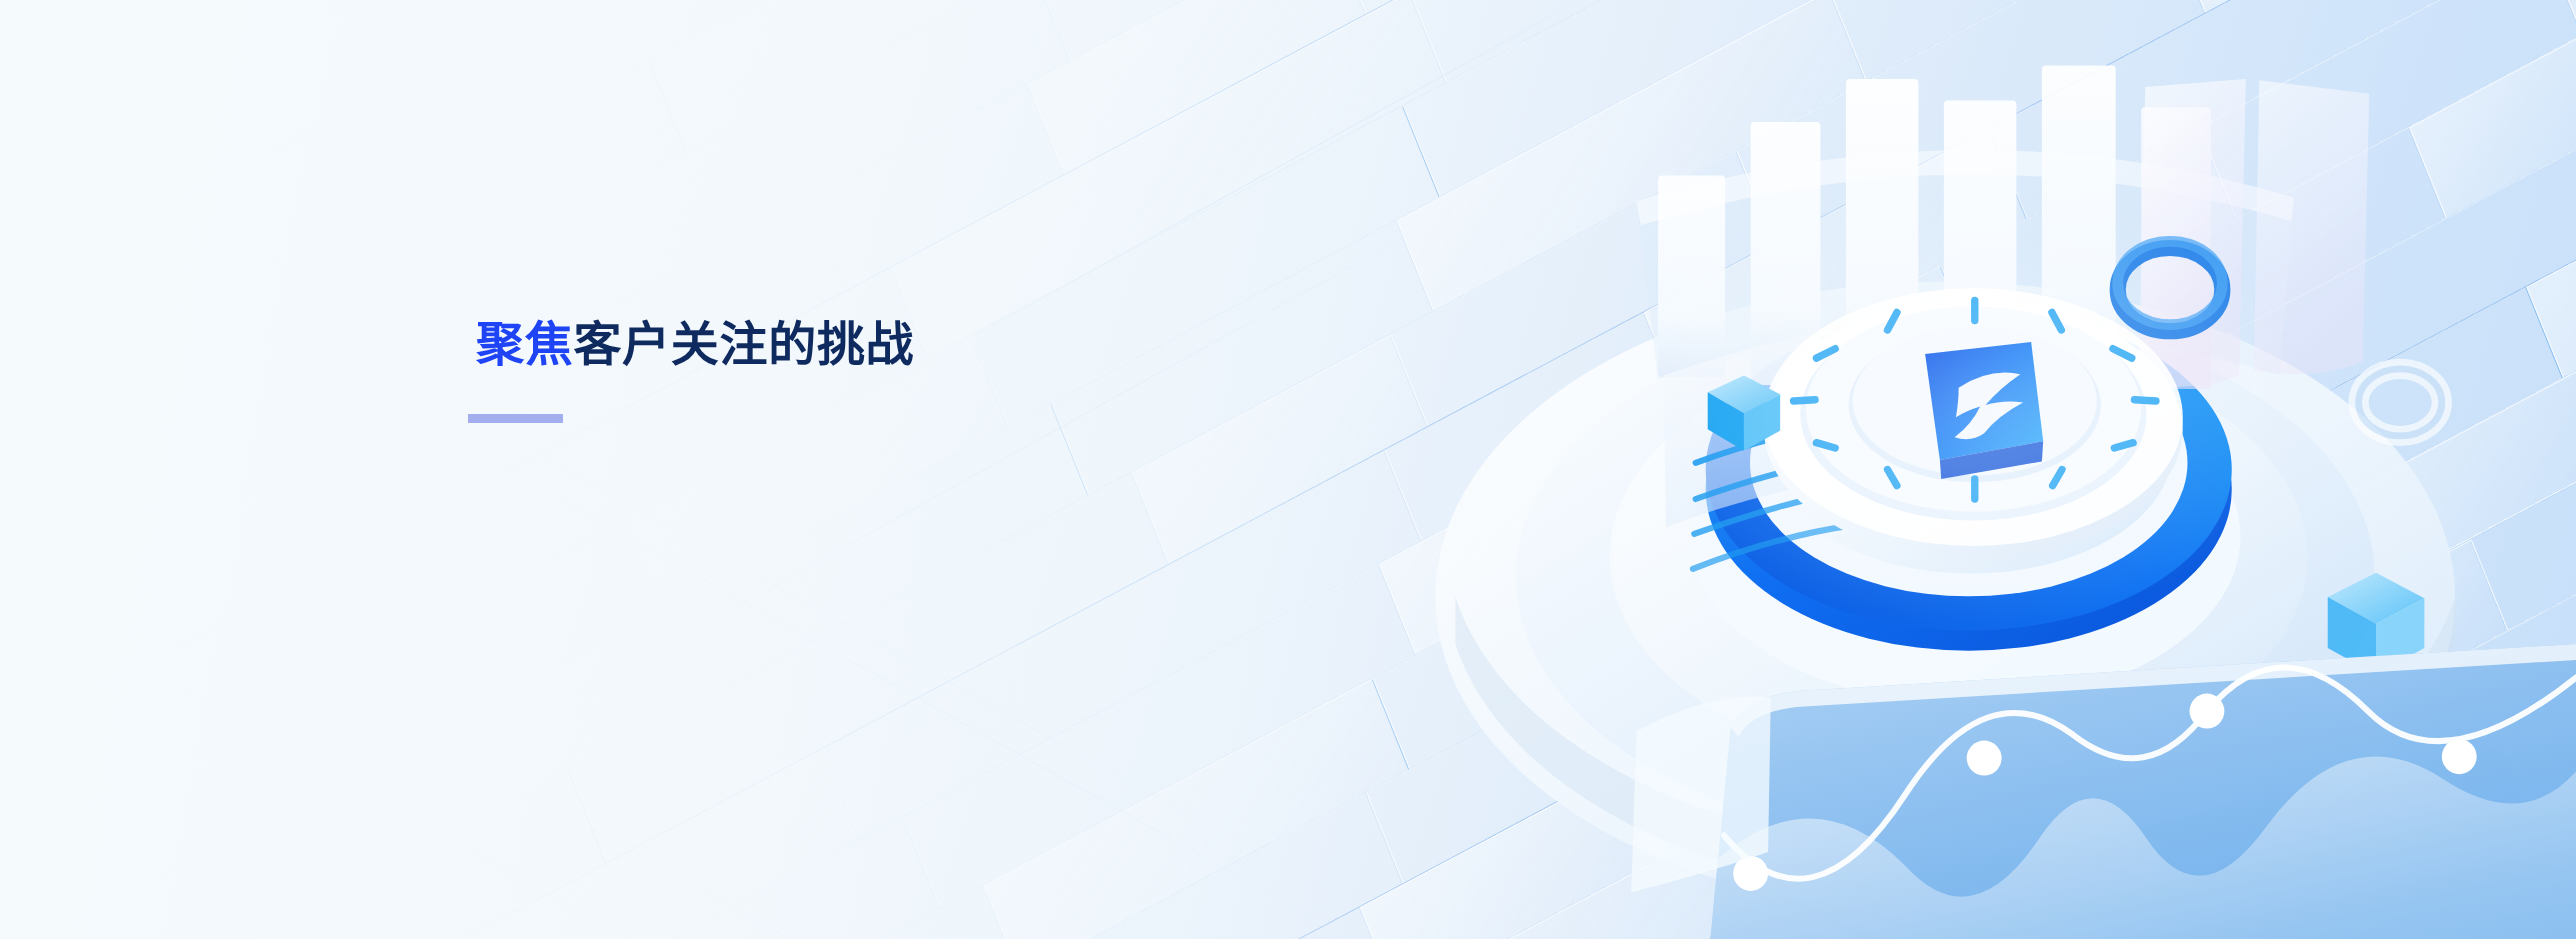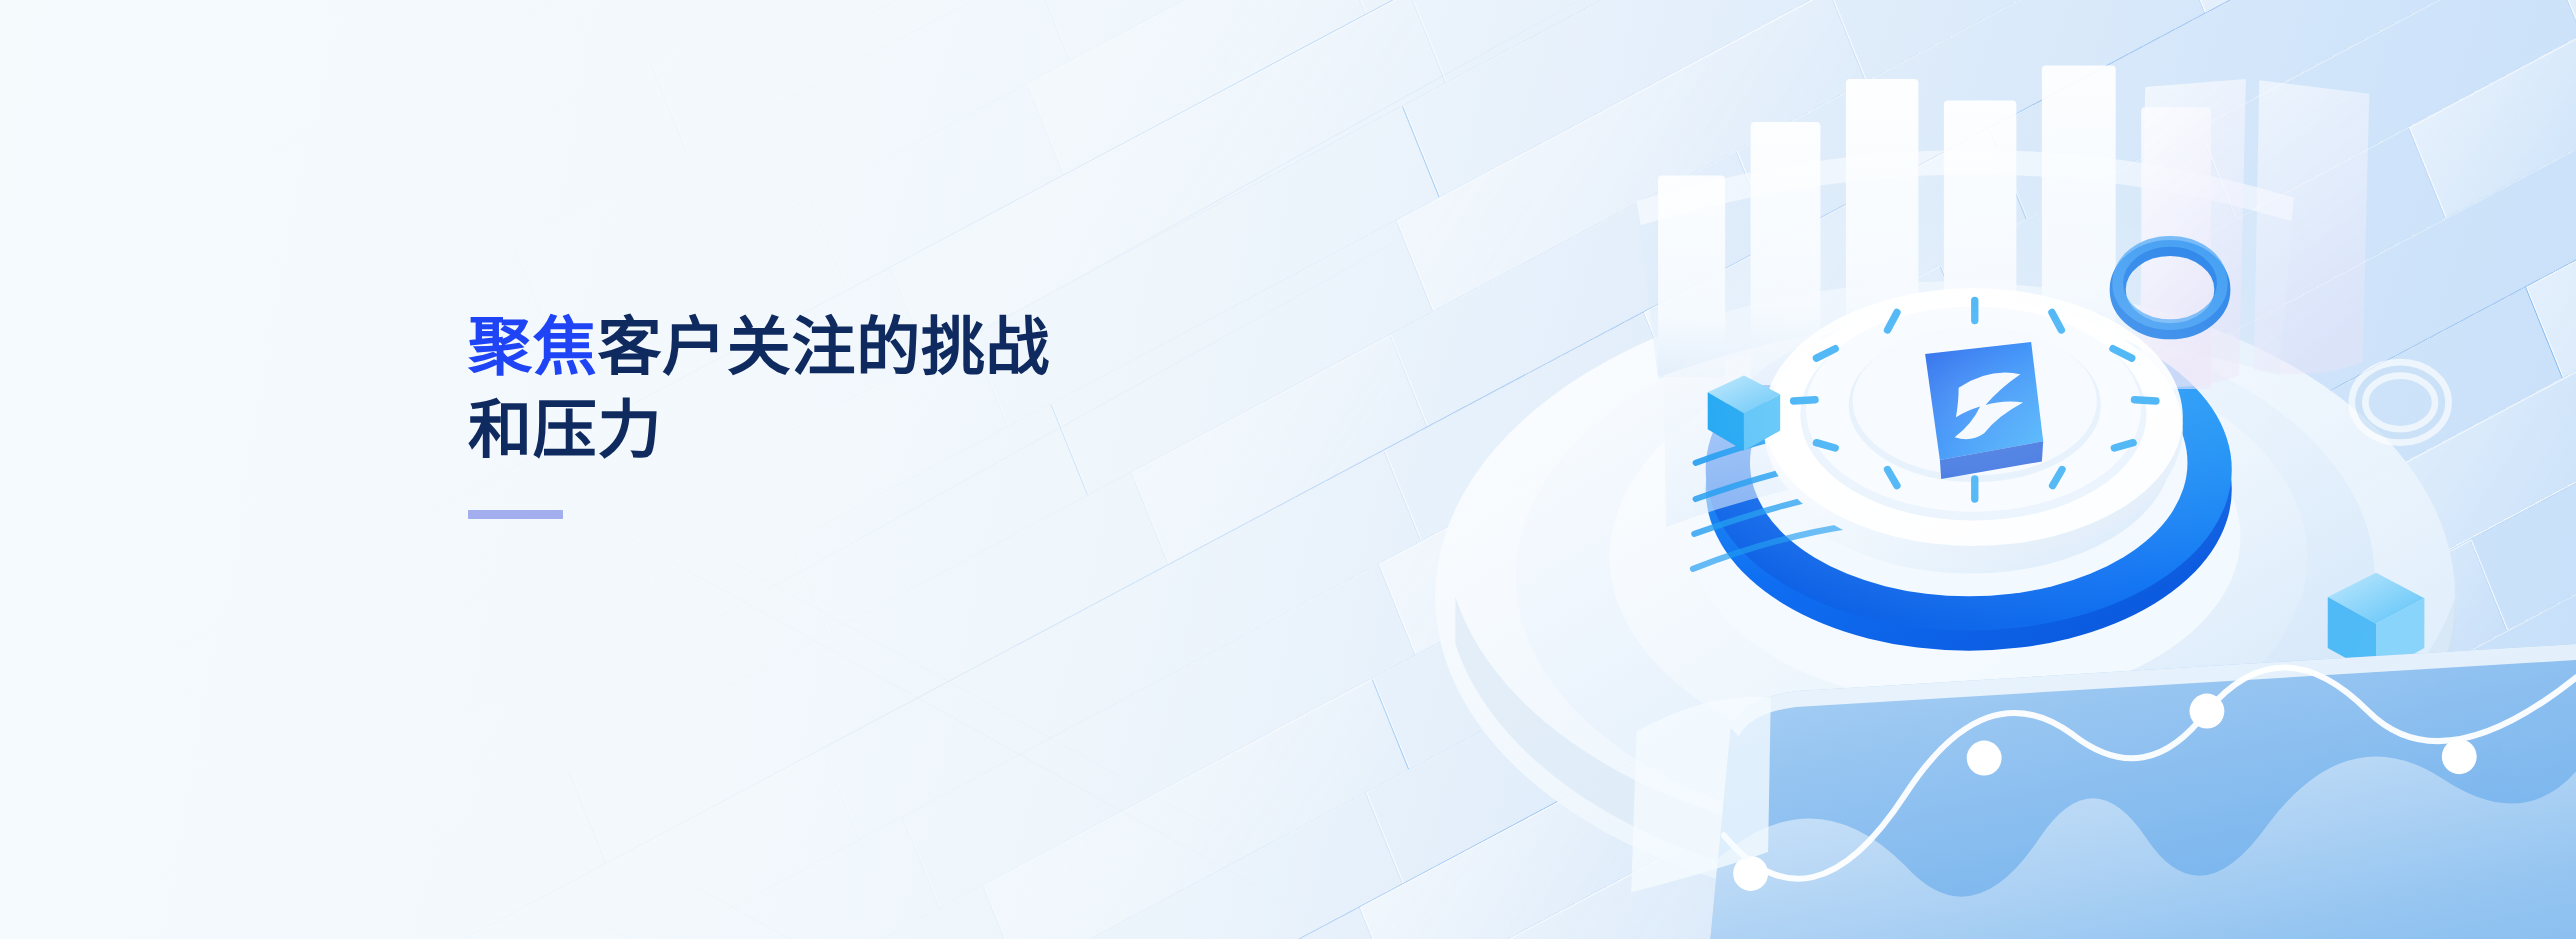--- a/index.html
+++ b/index.html
@@ -89,22 +89,22 @@
 
   
   .copy {
     position: absolute;
     left: 468px;
     top: 306px;
     width: 805px;
     z-index: 40;
   }
   .headline {
-    margin: 0;
-    font-size: 64px;
+    margin: 8px;
+    font-size: 48px;
     line-height: 1.30;
     font-weight: 700;
     letter-spacing: 0.7px;
     color: #0e2a5e;
     white-space: nowrap;
   }
   .headline .accent { color: #1f44f5; }
   .headline-l2 { display: block; }
 
   .subcopy {
@@ -502,21 +502,20 @@
         <path d="M360 1090 Q470 1030 560 1040 L556 1270 Q470 1300 352 1330 Z" fill="#f6fbff" opacity=".85"></path>
       </g>
 
       <ellipse cx="862" cy="600" rx="520" ry="330" fill="url(#gGlow)" opacity=".28"></ellipse>
     </svg>
   </div>
 
   <div class="copy">
     <h1 class="headline">
       <span class="accent">聚焦</span><span>客户关注的挑战</span>
-      <span class="headline-l2">和压力</span>
     </h1>
 
 
     <div class="accent-bar"></div>
   </div>
 
 </div>
 
 
 </body></html>

